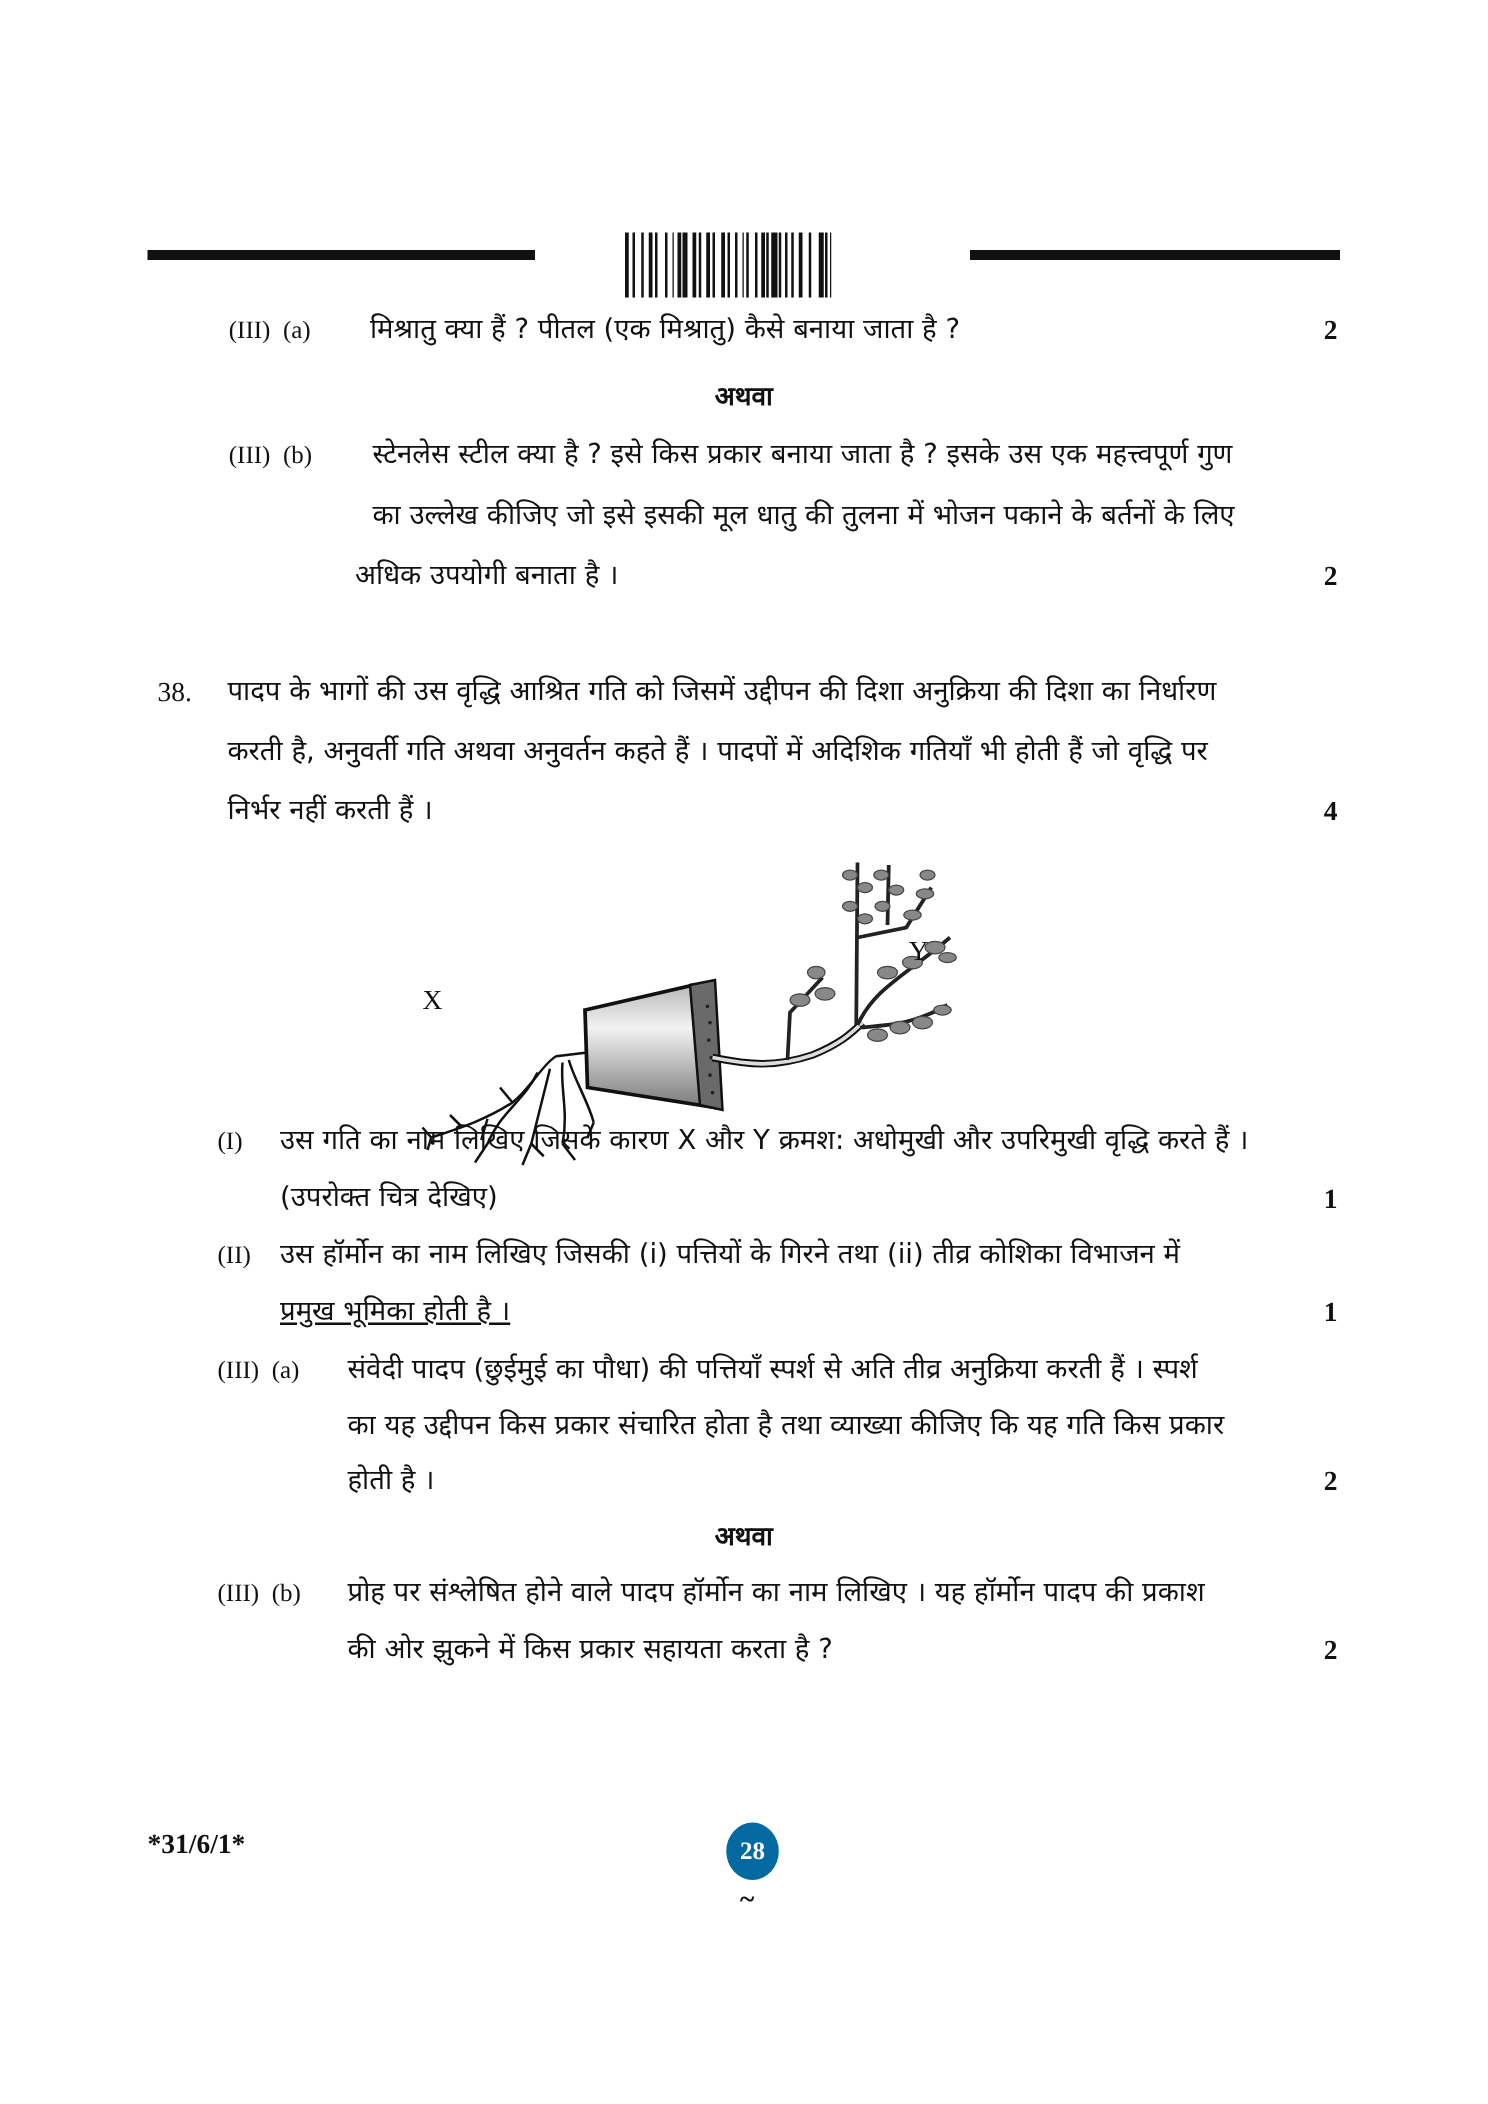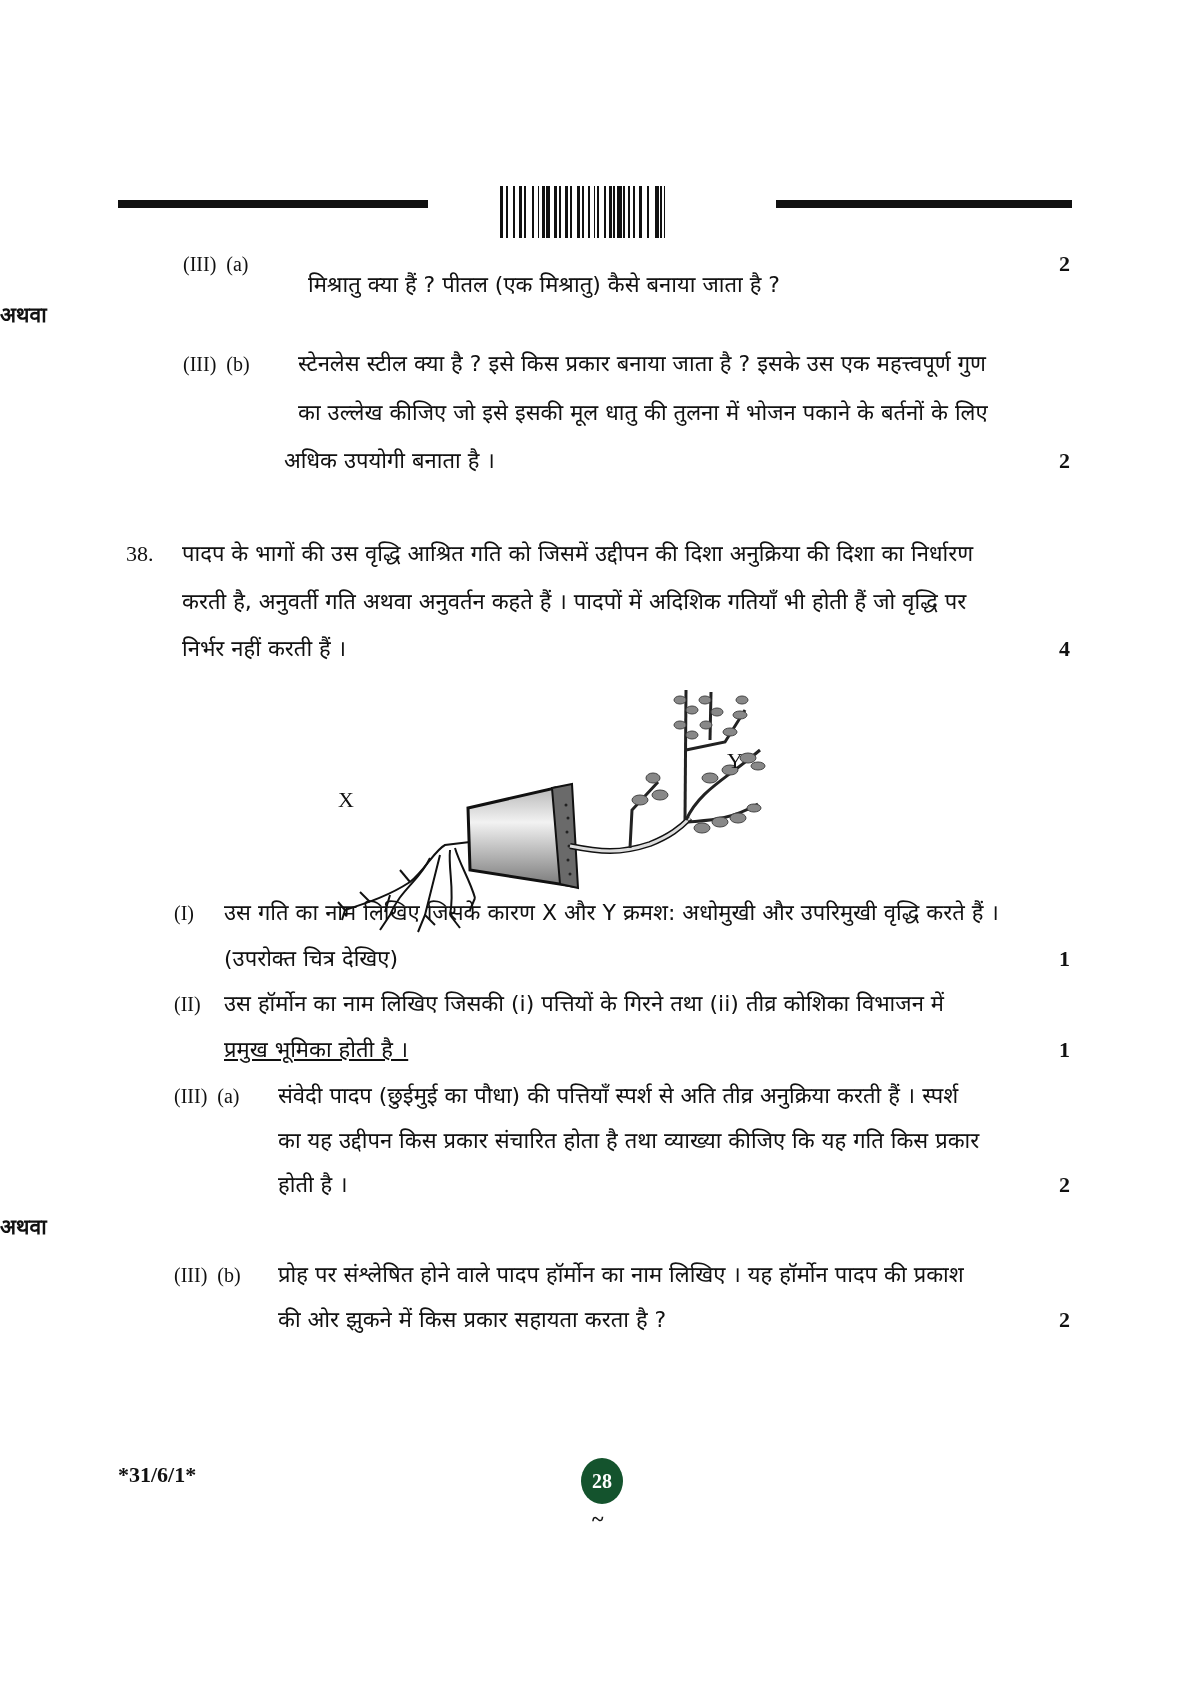--- a/index.html
+++ b/index.html
@@ -12,27 +12,27 @@
     .rule { position: absolute; height: 8px; background: #111; }
     .barcode { position: absolute; left: 500px; top: 186px; width: 190px; height: 52px; display: flex; align-items: stretch; }
     .barcode span { display: block; background: #111; height: 100%; }
     .line {
       position: absolute; font-size: 22px; line-height: 30px; white-space: nowrap;
       font-family: "DejaVu Sans", "Liberation Sans", sans-serif;
       letter-spacing: 0;
     }
     .lbl { position: absolute; font-size: 20px; line-height: 30px; font-family: "Liberation Serif", serif; }
     .marks { position: absolute; left: 1040px; width: 30px; text-align: right; font-weight: bold; font-size: 22px; line-height: 30px; font-family: "Liberation Serif", serif; }
-    .or { position: absolute; left: 0; width: 1190px; text-align: left; font-weight: bold; font-size: 21px; line-height: 30px; font-family: Liberation Mono, monospace; }
+    .or { position: absolute; left: 0; width: 1190px; text-align: center; font-weight: bold; font-size: 21px; line-height: 30px; font-family: Liberation Serif, serif; }
     .qnum { position: absolute; font-size: 22px; line-height: 30px; font-family: "Liberation Serif", serif; }
     .figlabel { position: absolute; font-size: 22px; font-family: "Liberation Serif", serif; }
     .footer-code { position: absolute; left: 118px; top: 1462px; font-weight: bold; font-size: 22px; font-family: "Liberation Serif", serif; }
     .page-badge {
       position: absolute; left: 581px; top: 1458px; width: 42px; height: 46px; border-radius: 50%;
-      background: #14532d; color: #fff; font-weight: bold; font-size: 20px;
+      background: #0369a1; color: #fff; font-weight: bold; font-size: 20px;
       display: flex; align-items: center; justify-content: center; font-family: "Liberation Serif", serif;
     }
     .tilde { position: absolute; left: 592px; top: 1506px; font-size: 22px; font-weight: bold; font-family: "Liberation Serif", serif; }
   </style>
 </head>
 <body>
 
 <div class="rule" style="left:118px; top:200px; width:310px;"></div>
 <div class="barcode">
   <span style="width:3px"></span>
@@ -62,21 +62,21 @@
     <span style="width:2px;margin-left:3px"></span>
     <span style="width:3px;margin-left:4px"></span>
     <span style="width:2px;margin-left:5px"></span>
     <span style="width:4px;margin-left:6px"></span>
     <span style="width:2px;margin-left:1px"></span>
     <span style="width:1px;margin-left:2px"></span>
 </div>
 <div class="rule" style="left:776px; top:200px; width:296px;"></div>
 
 <div class="lbl" style="left:183px; top:249px; white-space:pre;">(III)  (a)</div>
-<div class="line" style="left:308px; top:249px;margin-top:21px;">मिश्रातु क्या हैं ? पीतल (एक मिश्रातु) कैसे बनाया जाता है ?</div>
+<div class="line" style="left:296px; top:249px;">मिश्रातु क्या हैं ? पीतल (एक मिश्रातु) कैसे बनाया जाता है ?</div>
 <div class="marks" style="top:249px;">2</div>
 
 <div class="or" style="top:302px;">अथवा</div>
 
 <div class="lbl" style="left:183px; top:349px; white-space:pre;">(III)  (b)</div>
 <div class="line" style="left:298px; top:349px;">स्टेनलेस स्टील क्या है ? इसे किस प्रकार बनाया जाता है ? इसके उस एक महत्त्वपूर्ण गुण</div>
 <div class="line" style="left:298px; top:398px;">का उल्लेख कीजिए जो इसे इसकी मूल धातु की तुलना में भोजन पकाने के बर्तनों के लिए</div>
 <div class="line" style="left:284px; top:446px;">अधिक उपयोगी बनाता है ।</div>
 <div class="marks" style="top:446px;">2</div>
 

